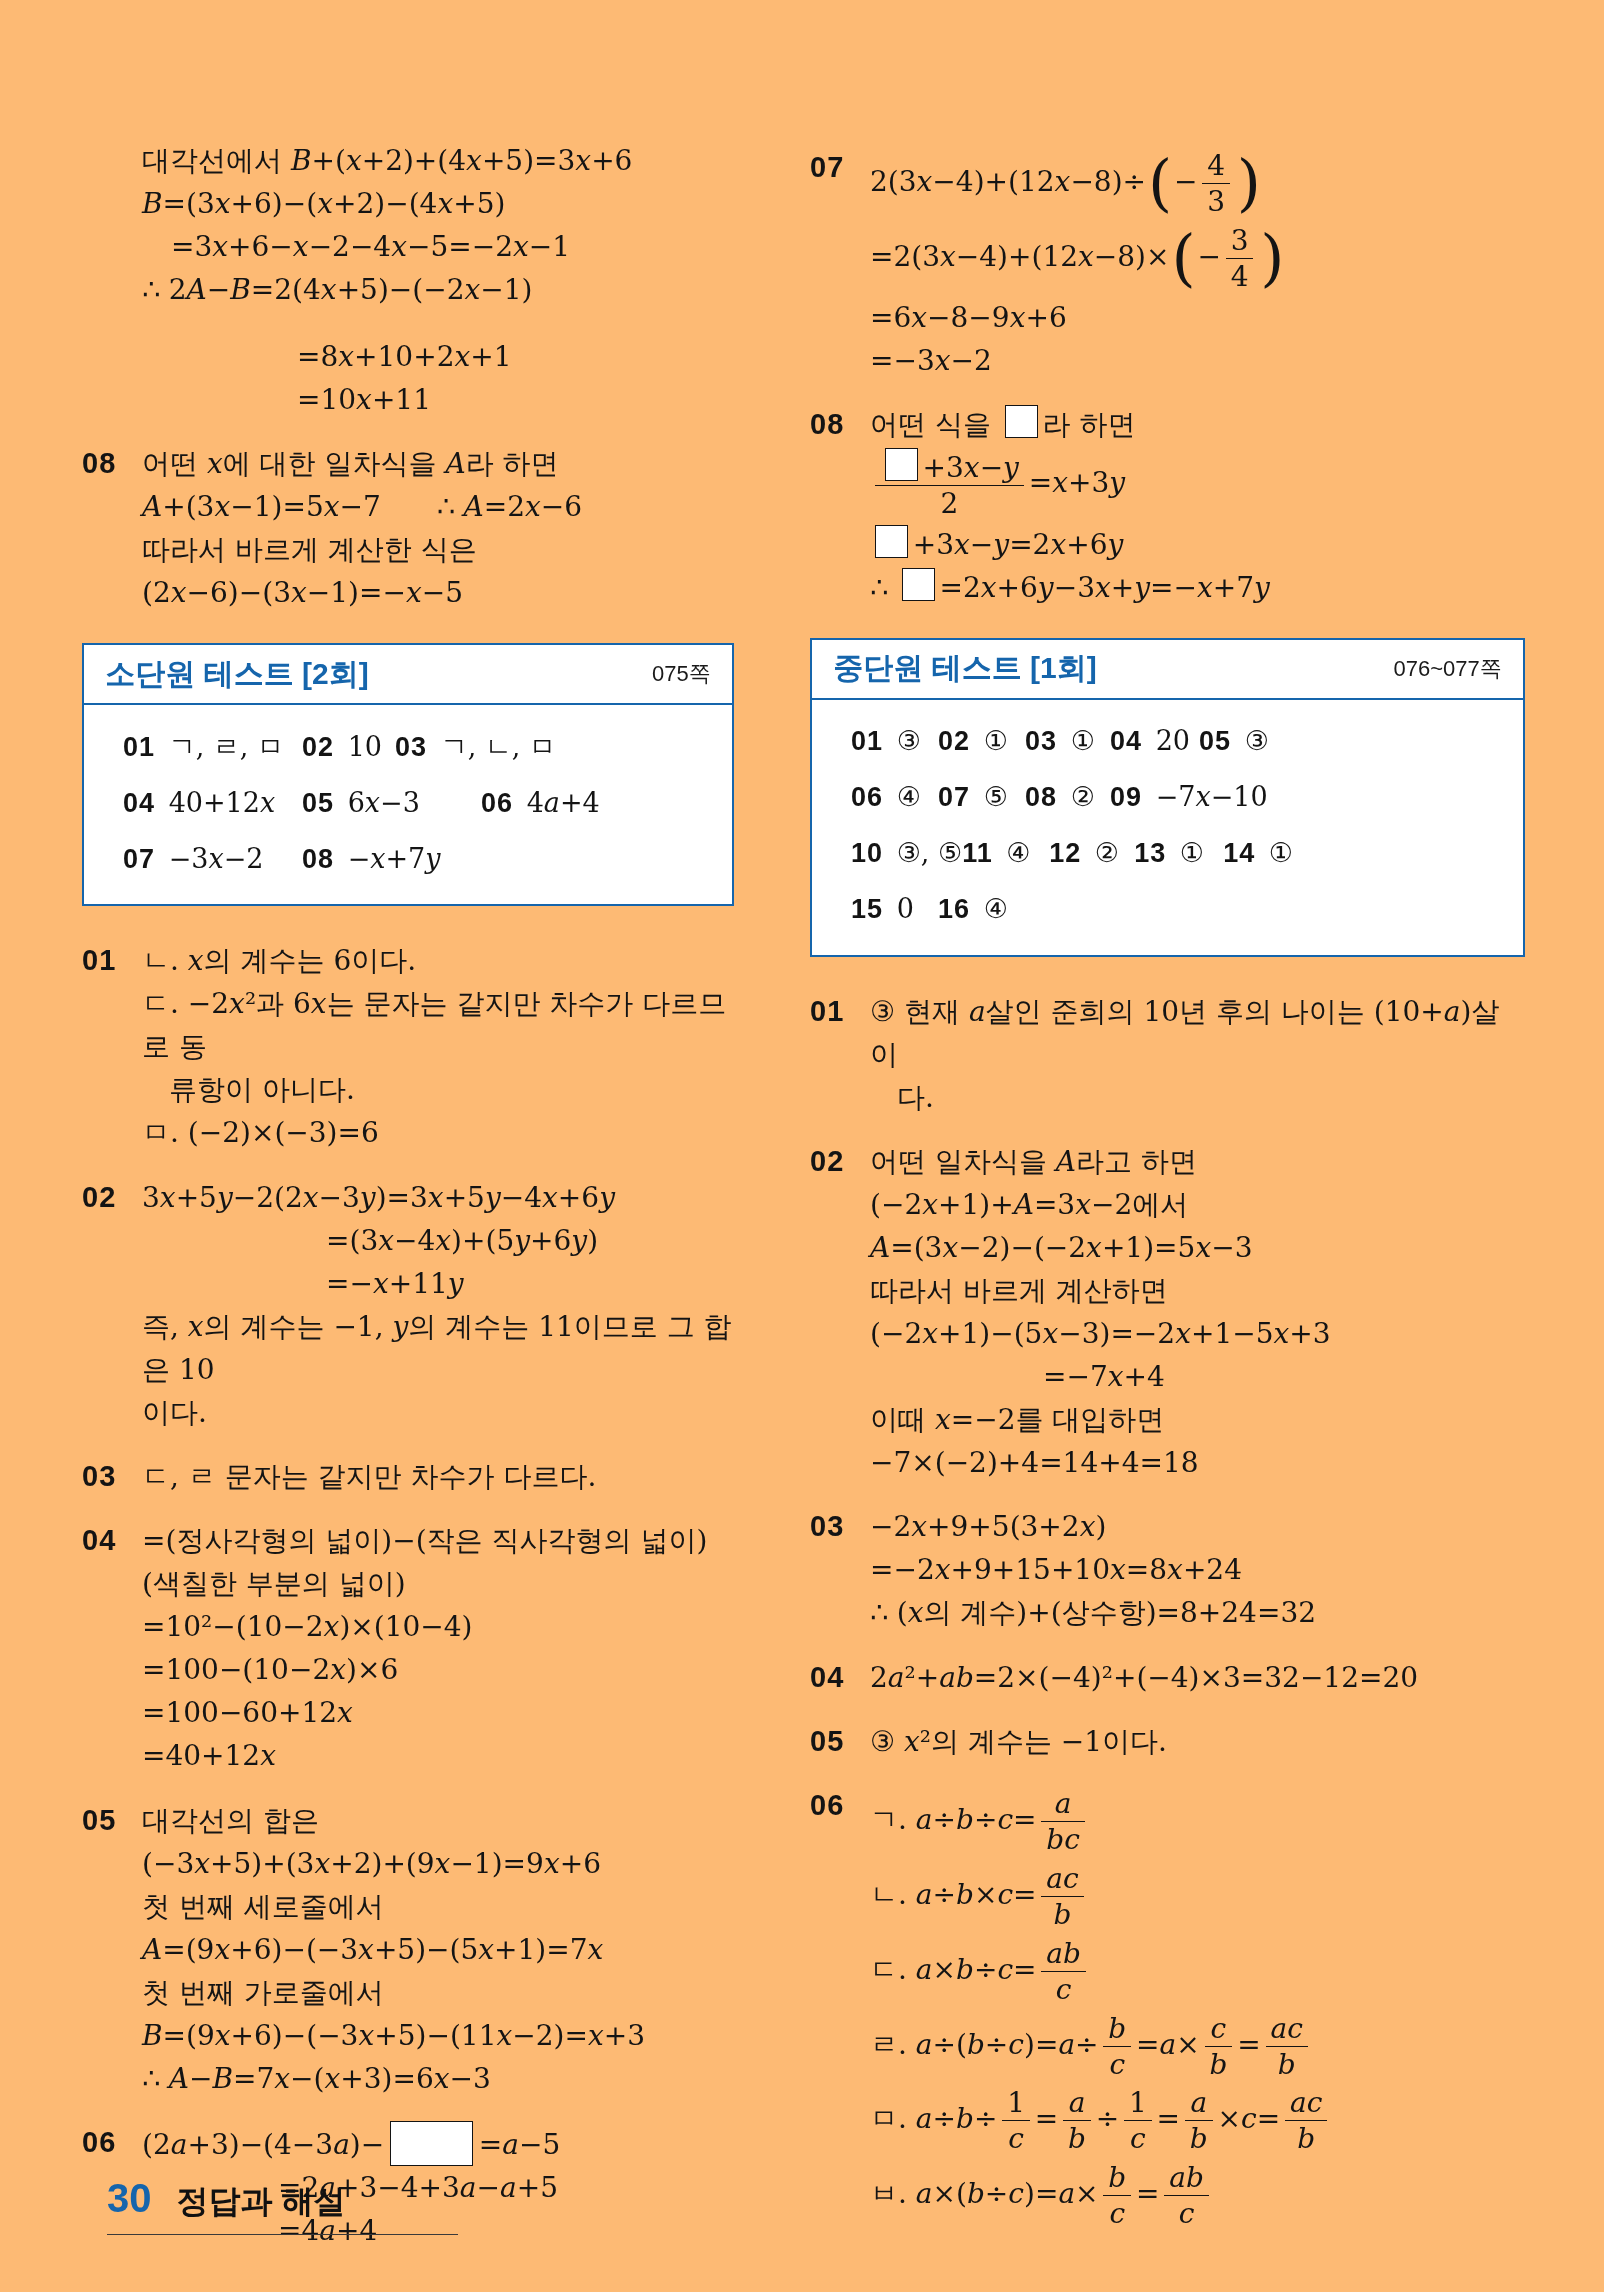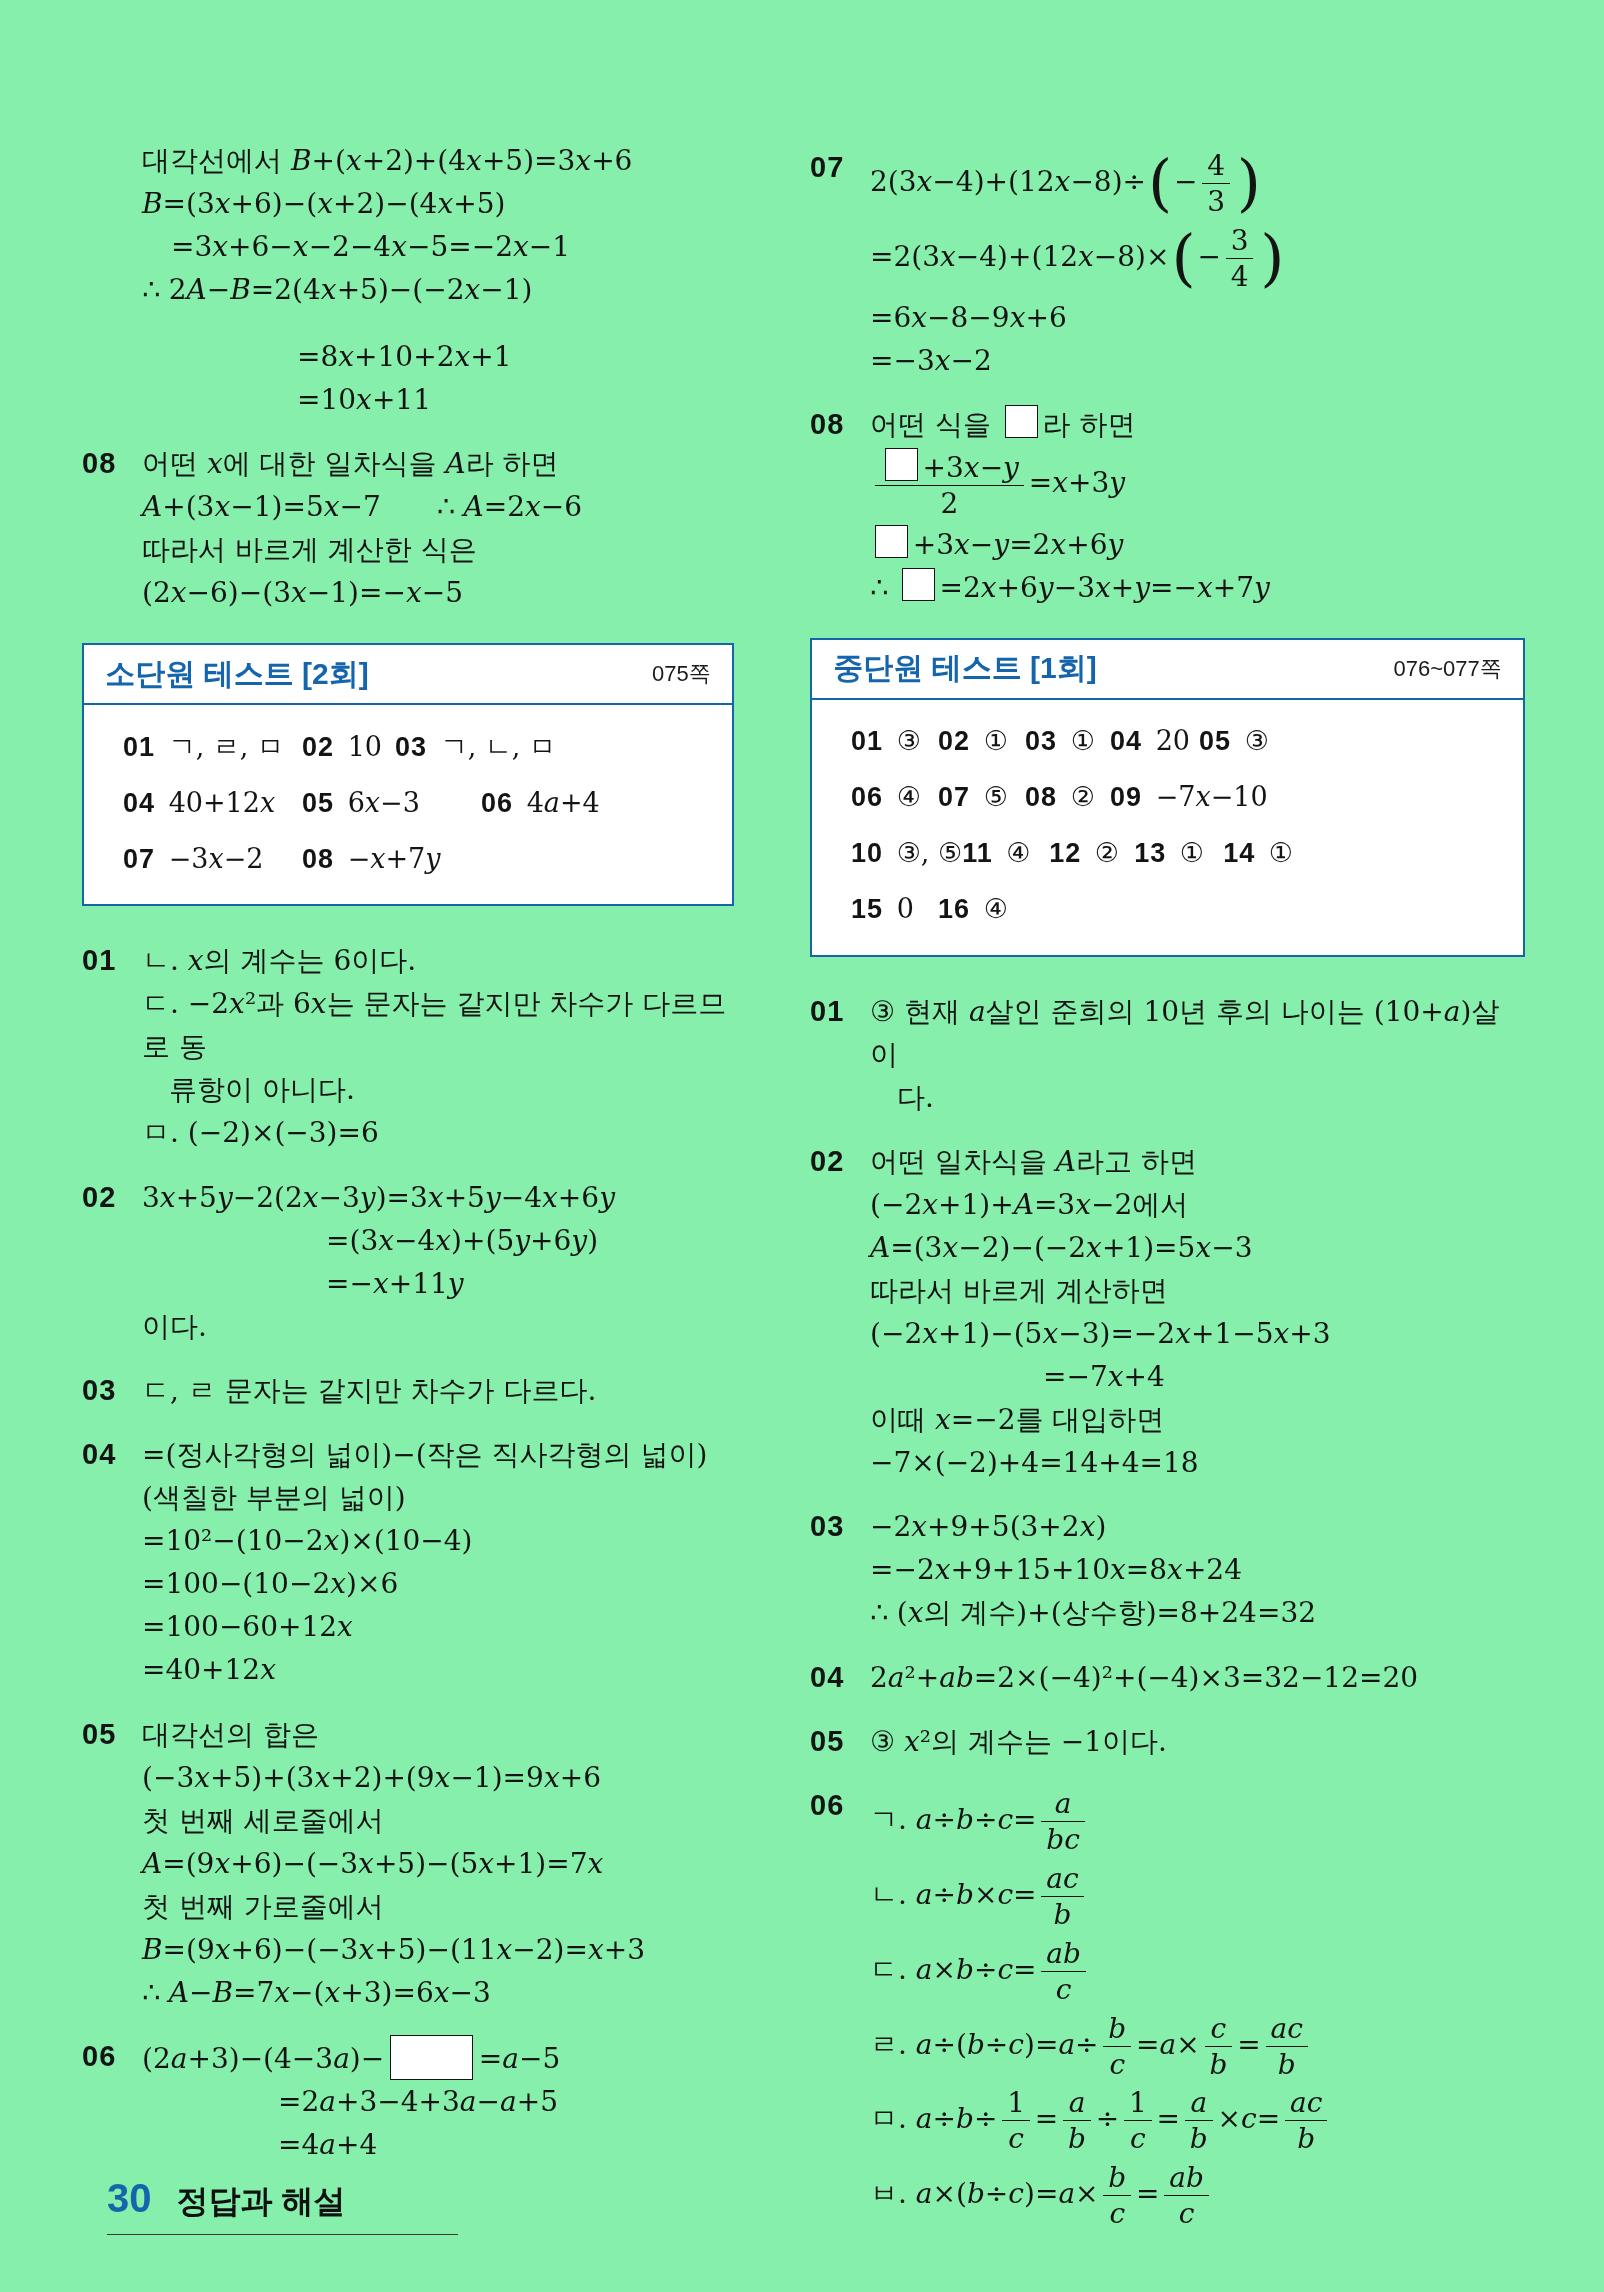--- a/index.html
+++ b/index.html
@@ -1,19 +1,19 @@
 <!DOCTYPE html>
 <html><head>
 <meta charset="utf-8">
 <style>
   :root{ --accent:#1565ac; --ink:#141414; }
   *{box-sizing:border-box; margin:0; padding:0;}
   body{background:#f2f2f2;}
   .page{
-    position:relative; width:1605px; height:2293px; background:#86efac;
+    position:relative; width:1605px; height:2293px; background:#fdba74;
     font-family:"DejaVu Serif","DejaVu Sans",serif; color:var(--ink);
     font-size:28px; overflow:hidden; margin:0 auto;
   }
   .col{position:absolute; top:139px;}
   #col-left{left:82px; width:652px;}
   #col-right{left:810px; width:715px; top:146px;}
 
   .prob{display:flex; margin-bottom:21.3px;}
   .pno{flex:0 0 60px; font-family:"Liberation Sans",sans-serif; font-weight:bold;
        font-size:29px; line-height:43px; letter-spacing:1px;}
@@ -136,20 +136,21 @@
           <div class="mline" style="padding-left: 27px;"><span class="mt">류항이 아니다.</span></div>
           <div class="mline"><span class="mt">ㅁ. (−2)×(−3)=6</span></div>
         </div>
       </div>
       <div class="prob">
         <div class="pno">02</div>
         <div class="pbody">
           <div class="mline"><span class="mt">3<i>x</i>+5<i>y</i>−2(2<i>x</i>−3<i>y</i>)=3<i>x</i>+5<i>y</i>−4<i>x</i>+6<i>y</i></span></div>
           <div class="mline" style="padding-left: 184px;"><span class="mt">=(3<i>x</i>−4<i>x</i>)+(5<i>y</i>+6<i>y</i>)</span></div>
           <div class="mline" style="padding-left: 184px;"><span class="mt">=−<i>x</i>+11<i>y</i></span></div>
+          <div class="mline"><span class="mt">즉, <i>x</i>의 계수는 −1, <i>y</i>의 계수는 11이므로 그 합은 10</span></div>
           <div class="mline"><span class="mt">이다.</span></div>
         </div>
       </div>
       <div class="prob">
         <div class="pno">03</div>
         <div class="pbody">
           <div class="mline"><span class="mt">ㄷ, ㄹ 문자는 같지만 차수가 다르다.</span></div>
         </div>
       </div>
       <div class="prob">

